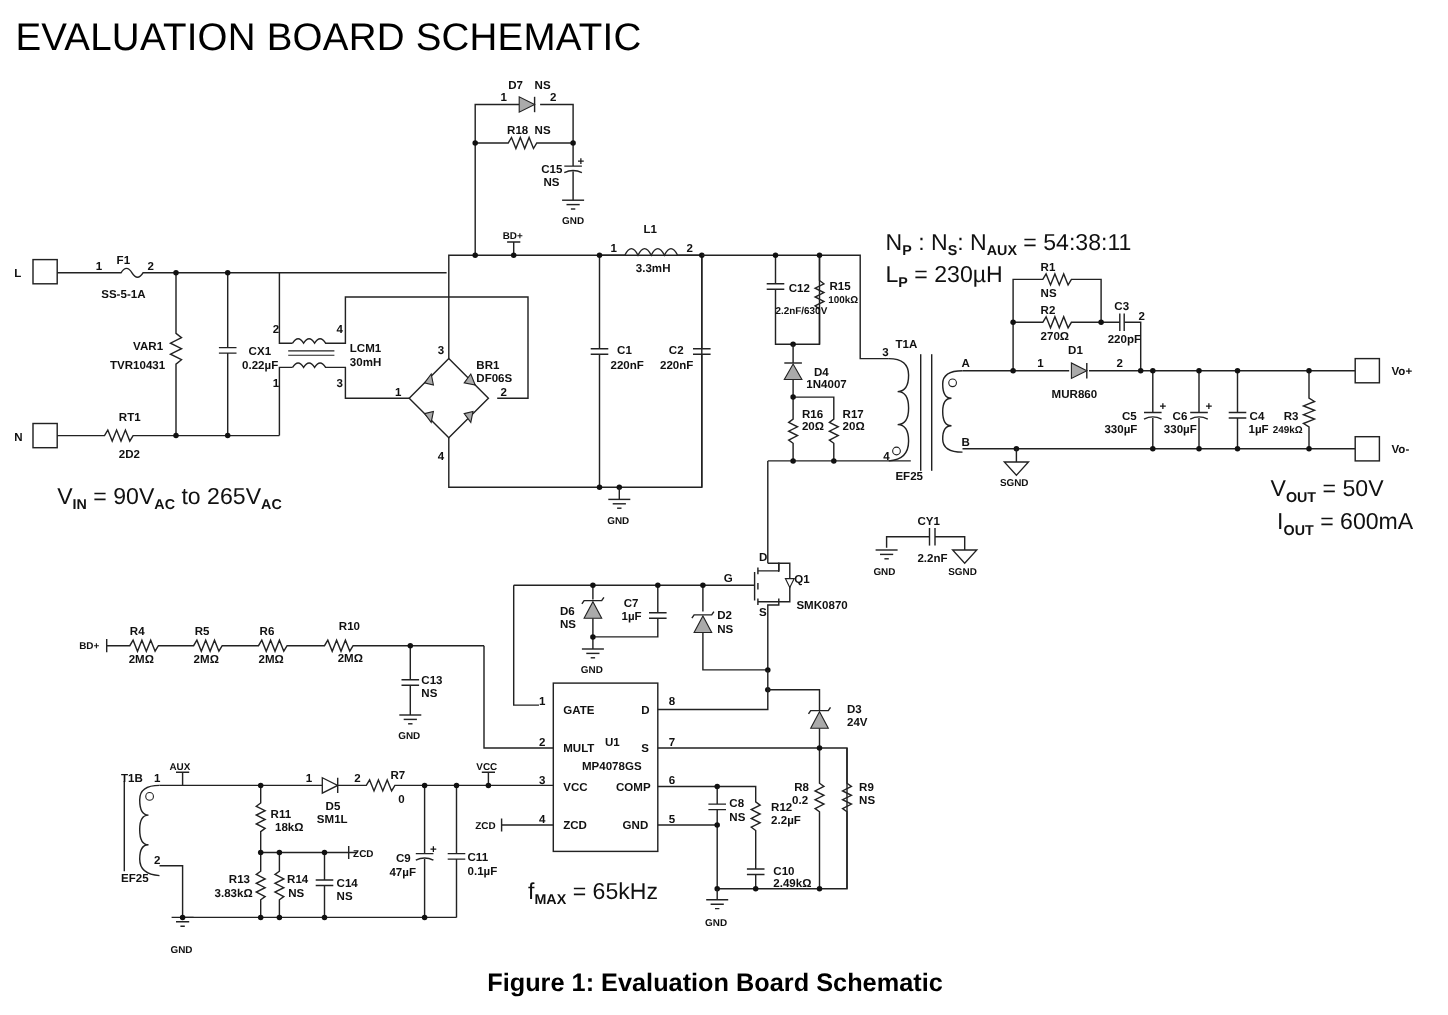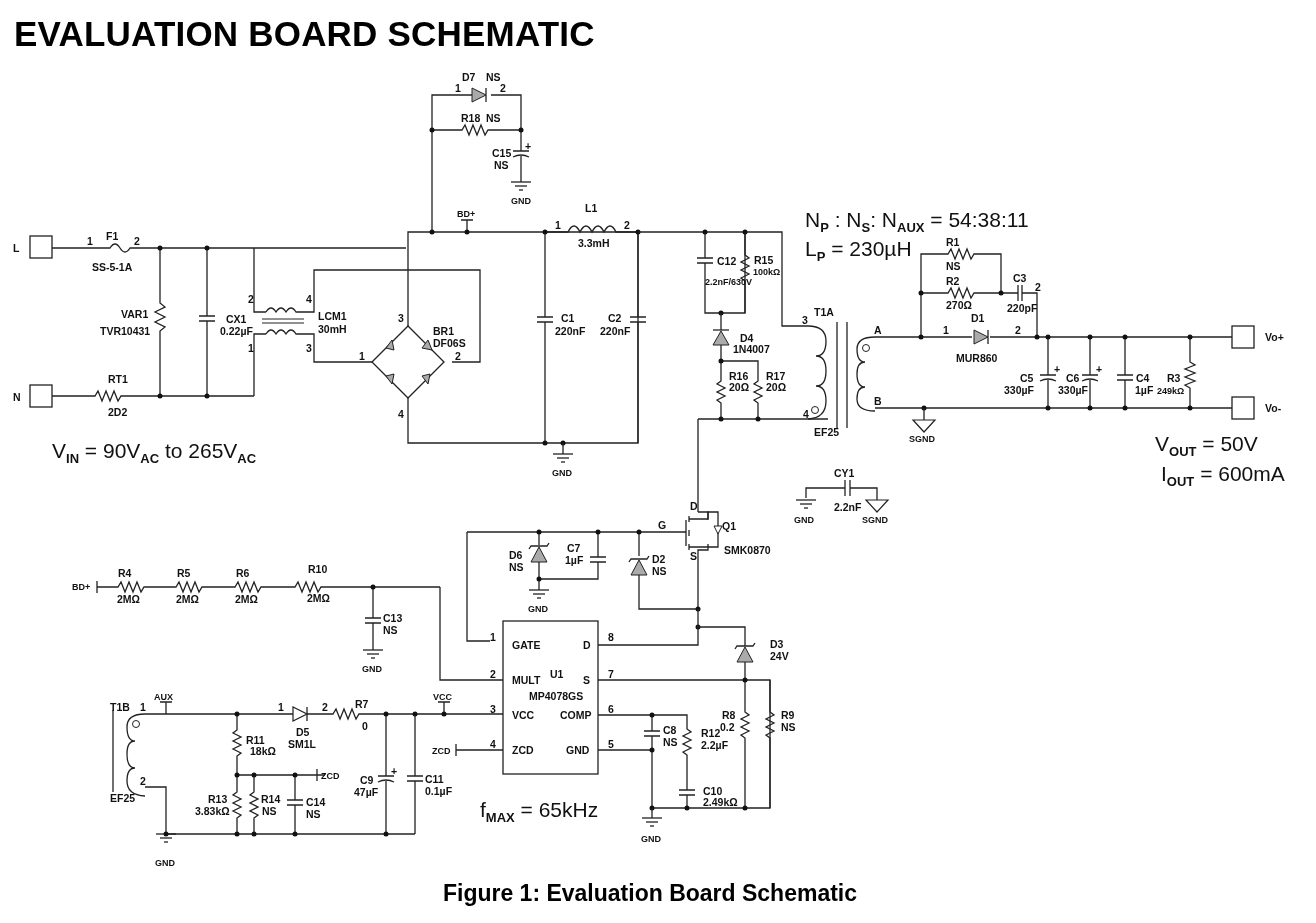--- a/index.html
+++ b/index.html
@@ -1,17 +1,17 @@
 <!DOCTYPE html>
 <html><head>
 <meta charset="utf-8">
 <style>
   html,body{margin:0;padding:0;background:#fff;}
   body{width:1316px;height:923px;position:relative;overflow:hidden;font-family:"Liberation Sans",sans-serif;color:#000;}
-  .title{position:absolute;left:14px;top:14px;font-size:35px;font-weight:bold;letter-spacing:0.2px;}
+  .title{position:absolute;left:14px;top:14px;font-size:35px;font-weight:normal;letter-spacing:0.2px;}
   .caption{position:absolute;left:0;width:1300px;top:880px;text-align:center;font-size:23px;font-weight:bold;}
   svg{position:absolute;left:0;top:0;}
   .w{stroke:#222;stroke-width:1.3;fill:none;}
   .dot{fill:#111;}
   .lbl{font-family:"Liberation Sans",sans-serif;font-weight:bold;font-size:10.5px;fill:#111;}
   .sm{font-size:9px;}
   .pin{font-family:"Liberation Sans",sans-serif;font-weight:bold;font-size:10.5px;fill:#111;}
   .big{font-family:"Liberation Sans",sans-serif;font-size:21px;fill:#111;}
   .sub{font-size:13px;font-weight:bold;}
   .diode{fill:#aaa;stroke:#222;stroke-width:1;}

